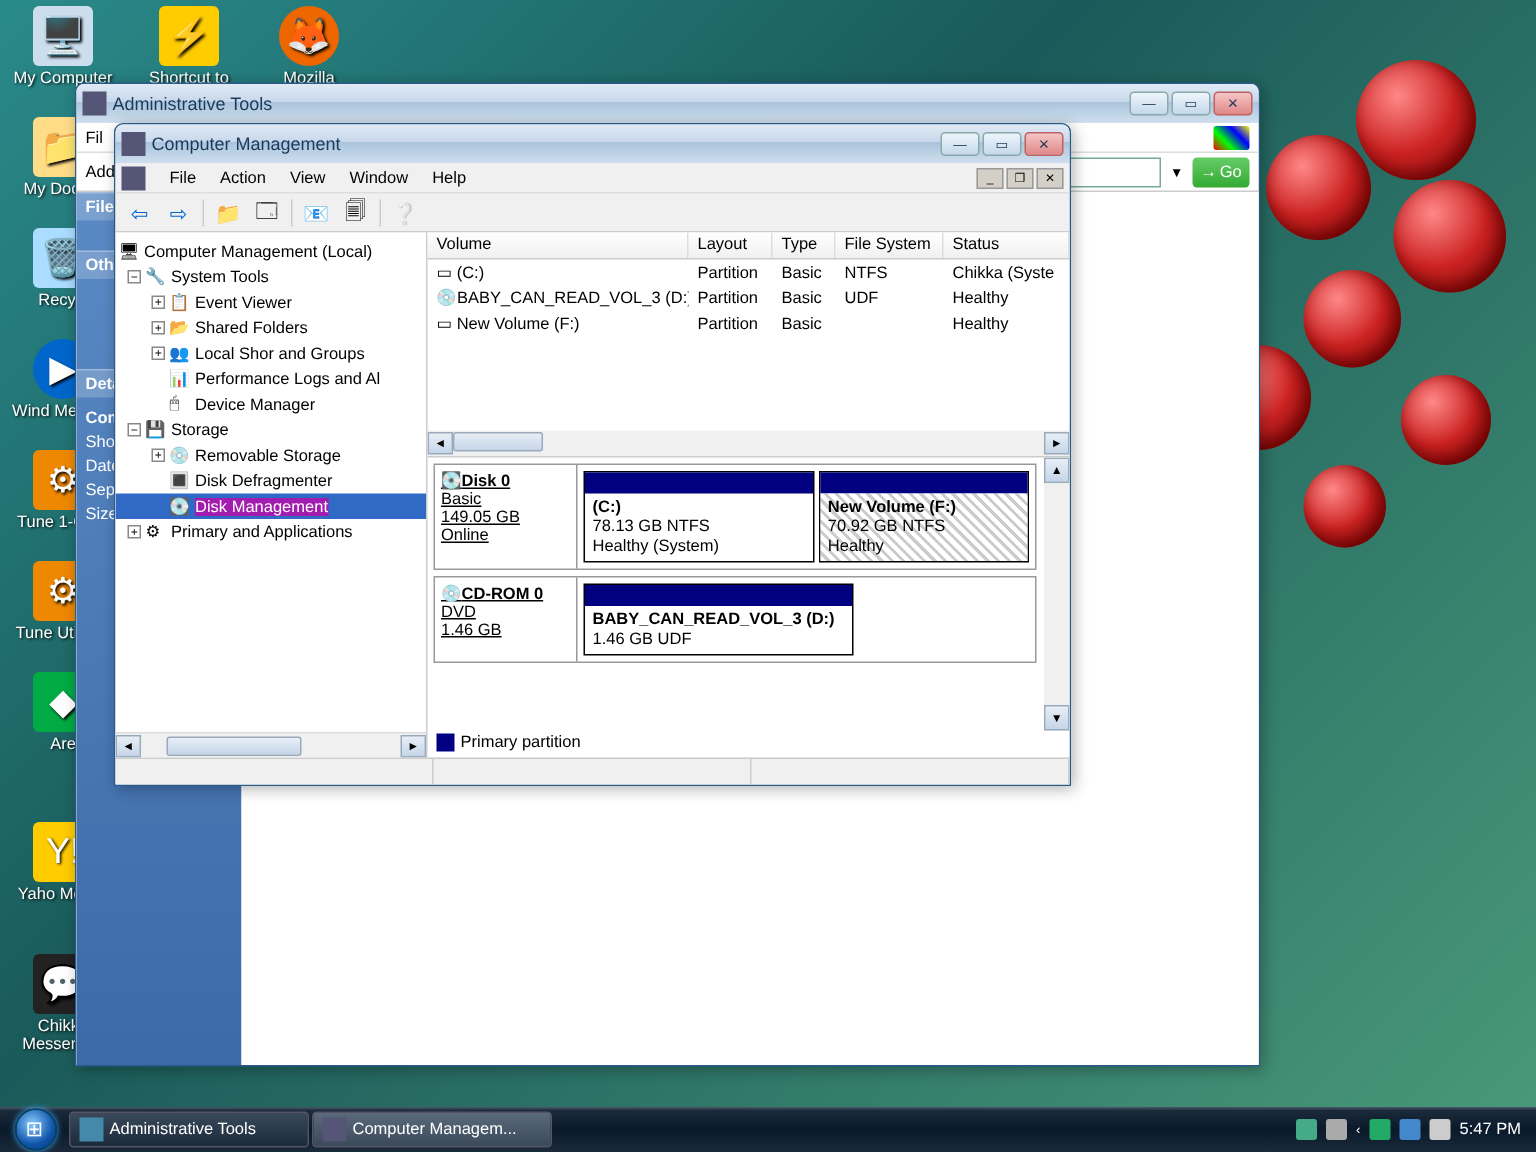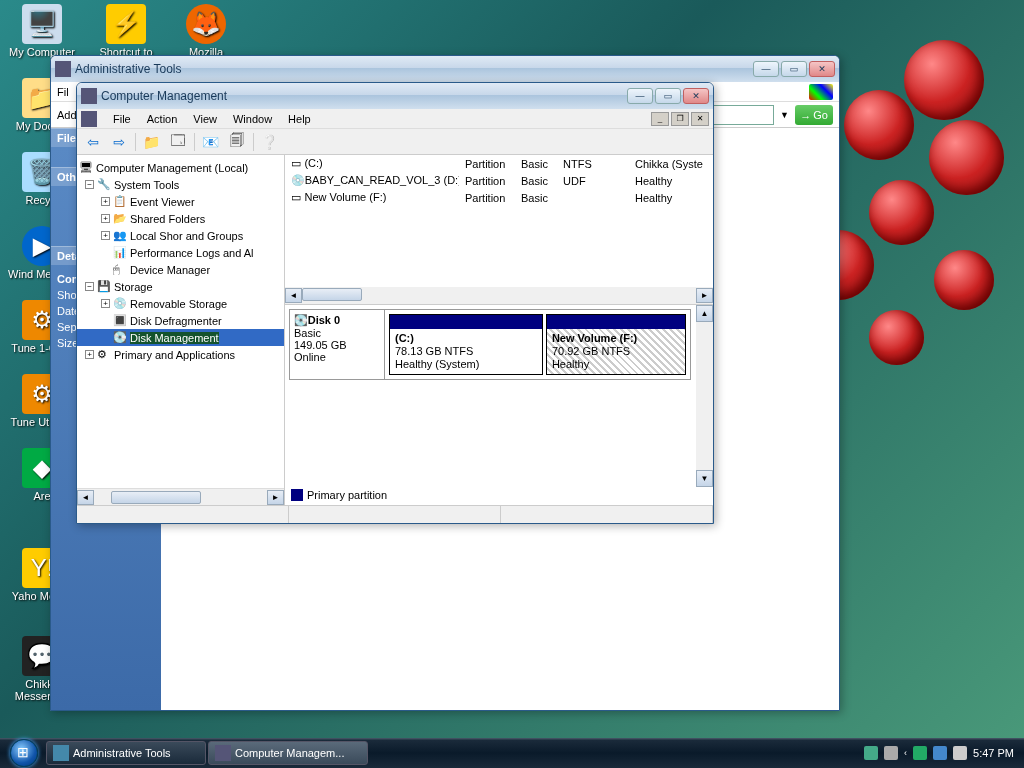--- a/index.html
+++ b/index.html
@@ -32,41 +32,41 @@
 .statusbar { height:18px; background:#f0f0f0; border-top:1px solid #ccc; display:flex; }
 .statusbar > div { border-right:1px solid #ccc; flex:1; }
 
 
 .tree { width:208px; min-width:208px; border-right:1px solid #ccc; overflow:hidden; font-size:11px; padding:4px 0; position:relative; }
 .tnode { white-space:nowrap; height:17px; display:flex; align-items:center; cursor:pointer; }
 .tnode .exp { width:9px; height:9px; border:1px solid #888; font-size:8px; line-height:7px; text-align:center; margin-right:3px; }
 .tnode .spacer { display:inline-block; }
 .tnode .nico { width:14px; height:14px; margin-right:3px; display:inline-block; }
 .tnode.sel { background:#316ac5; color:#fff; }
-.tnode.sel .lbl { background:#14532d; color:#fff; }
+.tnode.sel .lbl { background:#a21caf; color:#fff; }
 .tree-hscroll { position:absolute; bottom:0; left:0; right:0; height:17px; background:#f0f0f0; border-top:1px solid #ddd; display:flex; align-items:center; }
 .tree-hscroll .thumb { width:90px; height:13px; background:linear-gradient(to bottom,#e8eef6,#c5d5e8); border:1px solid #9ab; border-radius:2px; margin-left:17px;}
 .tree-hscroll .arr { width:17px; height:15px; background:linear-gradient(to bottom,#e8eef6,#c5d5e8); border:1px solid #9ab; font-size:8px; display:flex;align-items:center;justify-content:center;}
 
 
 .rpane { flex:1; display:flex; flex-direction:column; }
 .listview { flex:0 0 150px; border-bottom:1px solid #ccc; overflow:hidden; position:relative; }
 .lv-head { display:flex; background:linear-gradient(to bottom,#fff,#f0f0f0); border-bottom:1px solid #ccc; height:18px; font-size:11px; }
 .lv-head > div { padding:2px 6px; border-right:1px solid #ddd; }
 .lv-row { display:flex; font-size:11px; height:17px; align-items:center; }
 .lv-row > div { padding:0 6px; overflow:hidden; white-space:nowrap; }
 .lv-hscroll { position:absolute; bottom:0; left:0; right:0; height:17px; background:#f0f0f0; display:flex;}
 .lv-hscroll .arr { width:17px; height:15px; background:linear-gradient(to bottom,#e8eef6,#c5d5e8); border:1px solid #9ab; margin-top:1px; font-size:8px; display:flex;align-items:center;justify-content:center;}
 .lv-hscroll .track { flex:1; position:relative;}
 .lv-hscroll .thumb { width:60px; height:13px; background:linear-gradient(to bottom,#e8eef6,#c5d5e8); border:1px solid #9ab; border-radius:2px; margin-top:1px;}
 
 
 .diskview { flex:1; overflow:auto; font-size:11px; padding:4px; position:relative; }
 .diskrow { display:flex; border:1px solid #999; margin-bottom:4px; min-height:68px; background:#fff;}
-.diskinfo { width:95px; padding:4px; border-right:1px solid #999;}
+.diskinfo { width:95px; padding:4px; border-right:1px solid #999;text-decoration:underline;}
 .diskinfo .dn { font-weight:bold; }
 .partwrap { flex:1; display:flex; padding:4px; gap:3px; }
 .part { border:1px solid #000; flex:1; position:relative; }
 .part .phead { height:14px; background:#000080; }
 .part .pbody { padding:3px 5px; line-height:13px; }
 .part .pbody b { font-weight:bold; }
 .part.hatched .pbody { background:repeating-linear-gradient(45deg,#fff,#fff 3px,#ccc 3px,#ccc 5px); }
 .legend { position:absolute; bottom:4px; left:6px; font-size:11px; display:flex; align-items:center; gap:4px;}
 .legend .sw { width:12px; height:12px; background:#000080; }
 .dv-vscroll { position:absolute; right:0; top:0; bottom:18px; width:17px; background:#f0f0f0; }
@@ -274,20 +274,27 @@
         </div>
       <div class="tree-hscroll">
         <div class="arr">◄</div>
         <div class="thumb"></div>
         <div class="arr" style="margin-left:auto">►</div>
       </div>
     </div>
 
     <div class="rpane">
       <div class="listview">
+        <div class="lv-head">
+          <div style="width:174px">Volume</div>
+          <div style="width:56px">Layout</div>
+          <div style="width:42px">Type</div>
+          <div style="width:72px">File System</div>
+          <div style="flex:1">Status</div>
+        </div>
         <div class="lv-row">
           <div style="width:174px"><span>▭ </span><span>(C:)</span></div>
           <div style="width:56px">Partition</div>
           <div style="width:42px">Basic</div>
           <div style="width:72px">NTFS</div>
           <div style="flex:1">Chikka (Syste</div>
         </div>
         <div class="lv-row">
           <div style="width:174px"><span>💿</span><span>BABY_CAN_READ_VOL_3 (D:)</span></div>
           <div style="width:56px">Partition</div>
@@ -322,20 +329,33 @@
             <div class="part" style="flex:1.1">
               <div class="phead"></div>
               <div class="pbody"><b>(C:)</b><br><span>78.13 GB NTFS</span><br><span>Healthy (System)</span></div>
             </div>
             <div class="part hatched" style="flex:1">
               <div class="phead"></div>
               <div class="pbody"><b>New Volume  (F:)</b><br><span>70.92 GB NTFS</span><br><span>Healthy</span></div>
             </div>
           </div>
         </div>
+        <div class="diskrow" style="min-height:50px;margin-right:18px">
+          <div class="diskinfo">
+            <div><span>💿</span><span class="dn">CD-ROM 0</span></div>
+            <div>DVD</div>
+            <div>1.46 GB</div>
+          </div>
+          <div class="partwrap">
+            <div class="part" style="flex:0 0 180px">
+              <div class="phead"></div>
+              <div class="pbody"><b>BABY_CAN_READ_VOL_3  (D:)</b><br><span>1.46 GB UDF</span></div>
+            </div>
+          </div>
+        </div>
         <div class="legend">
             <div class="sw"></div>
             <span>Primary partition</span>
           </div>
         <div class="dv-vscroll">
           <div class="arr">▲</div>
           <div class="arr" style="position:absolute;bottom:0;width:100%">▼</div>
         </div>
       </div>
     </div>

